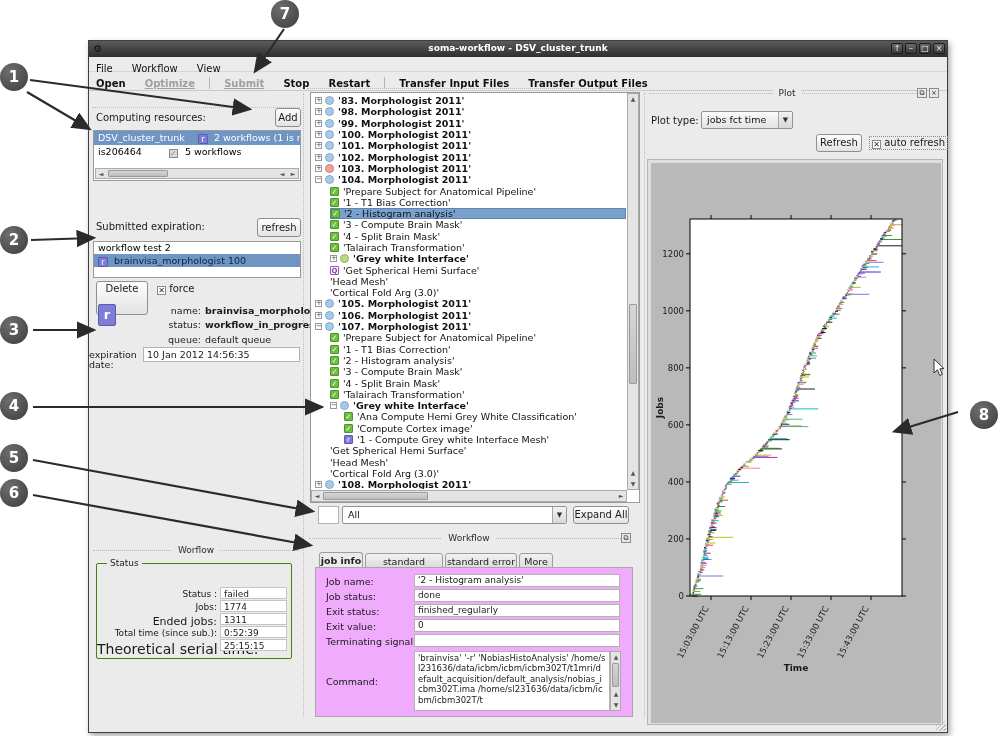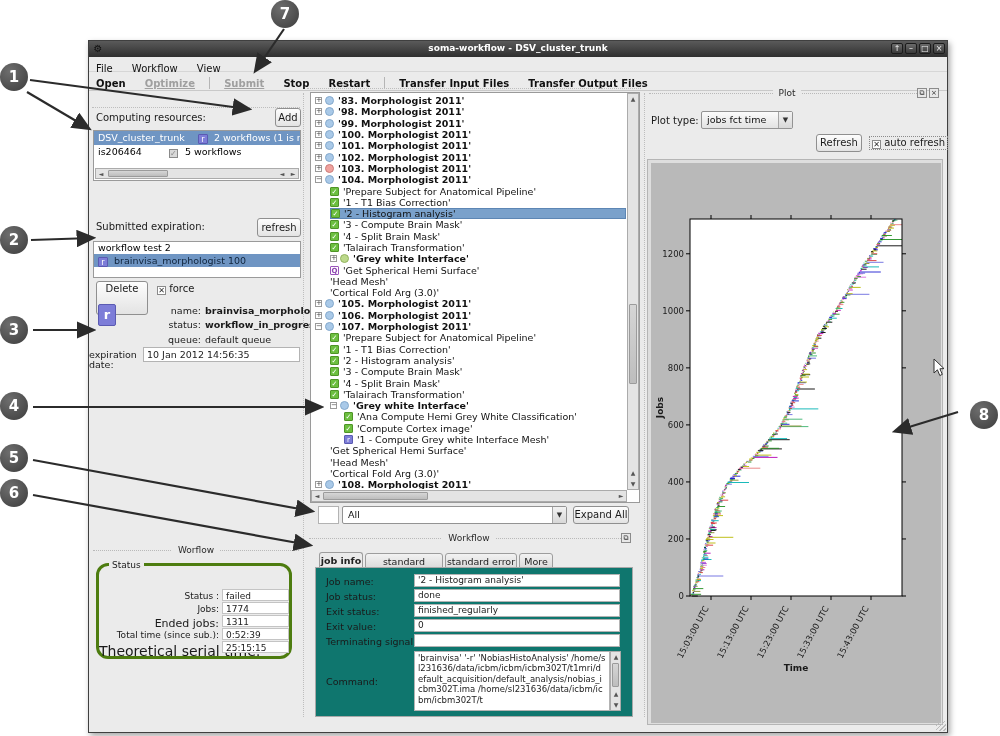--- a/index.html
+++ b/index.html
@@ -44,21 +44,21 @@
                 background:linear-gradient(#f2f2f2,#d8d8d8); text-align:center; color:#333; font-size:7px; }
   .dock-title { position:absolute; height:11px; font-size:9px; color:#2a2a2a; text-align:center; }
   .dock-title::before { content:""; position:absolute; left:2px; right:2px; top:5px; border-top:1px dotted #b9b9b9; }
   .dock-title span { position:relative; background:#ebebeb; padding:0 6px; }
   .dockbtn { position:absolute; width:10px; height:10px; border:1px solid #8b8b8b; background:#e8e8e8;
              font-size:7px; line-height:8px; text-align:center; color:#333; }
   .hsplit { position:absolute; border-top:1px dotted #bdbdbd; }
   .vsplit { position:absolute; border-left:1px dotted #bdbdbd; }
   .badge-r { display:inline-block; width:10px; height:10px; background:#7d7dd8; border:1px solid #5a5ab2;
              color:#fff; font-size:8px; line-height:9px; text-align:center; border-radius:1px; vertical-align:-1px; }
-  .group { position:absolute; border:3px solid #4d7c0f; border-radius:12px; }
+  .group { position:absolute; border:1px solid #4d7c0f; border-radius:2px; }
   .group > .legend { position:absolute; top:-6px; left:10px; background:#ebebeb; padding:0 3px; font-size:9px; color:#222; }
 
   
   .sb { position:absolute; background:#e4e4e4; border:1px solid #ababab; }
   .sb .thumb { position:absolute; background:linear-gradient(#d6d6d6,#bdbdbd); border:1px solid #9b9b9b; border-radius:1px; }
   .sb .sbarr { position:absolute; font-size:6px; color:#555; text-align:center; line-height:10px; width:10px; height:10px; }
 
   
   .tree { position:absolute; background:#fff; border:1px solid #9a9a9a; overflow:hidden; }
   .trow { height:11.3px; display:flex; align-items:center; white-space:nowrap; font-size:9.5px; color:#111; }
@@ -74,21 +74,21 @@
   .ico-ck { background:#6cbf3f; border:1px solid #4f9427; color:#fff; }
   .ico-q  { background:#fff; border:1px solid #9a55bb; color:#8d44b0; font-weight:bold; }
   .ico-r  { background:#7d7dd8; border:1px solid #5a5ab2; color:#fff; }
   .tbold { font-weight:bold; }
 
   
   .tab { position:absolute; height:16px; background:linear-gradient(#f2f2f2,#dcdcdc); border:1px solid #9d9d9d;
          border-radius:3px 3px 0 0; font-size:9.5px; text-align:center; color:#222; line-height:15px; }
   .tab.active { background:#ebebeb; border-bottom-color:#ebebeb; font-weight:bold; }
 
-  .formpanel { position:absolute; border:1px solid #a8a8a8; background:#0f766e; }
+  .formpanel { position:absolute; border:1px solid #a8a8a8; background:#f0abfc; }
   .flabel { position:absolute; font-size:9.5px; color:#1a1a1a; white-space:nowrap; }
 
   .cmdbox { position:absolute; background:#fff; border:1px solid #b3b3b3; font-size:8.5px; line-height:10.4px;
             color:#222; padding:1px 3px; overflow:hidden; word-break:break-all; }
 
   
   .chart-outer { position:absolute; left:558px; top:118px; width:296px; height:566px;
                  background:#dedede; border:1px solid #b5b5b5; }
   .chart-outer svg { position:absolute; left:3px; top:3px; }
 

